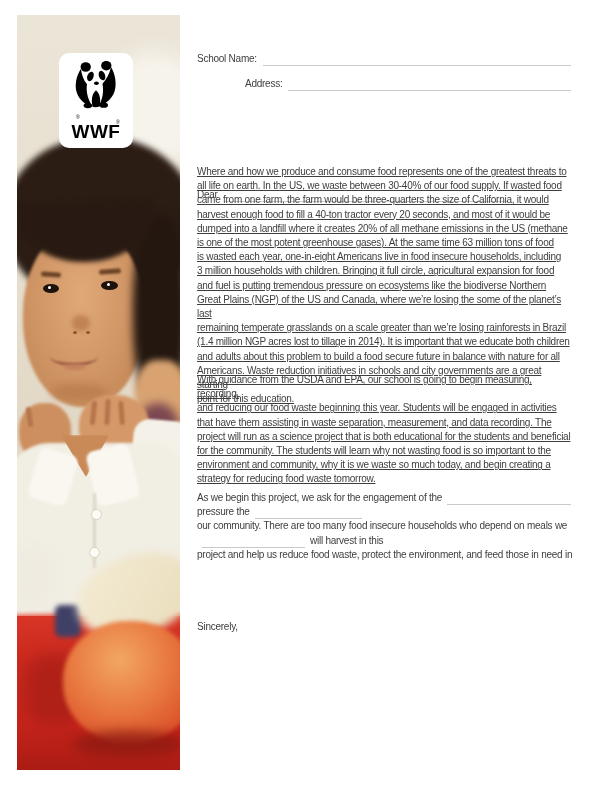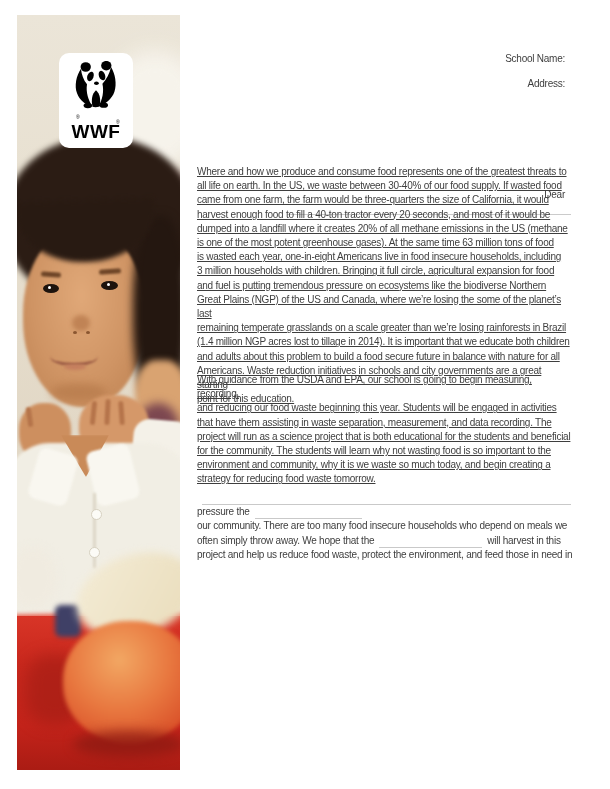--- a/index.html
+++ b/index.html
@@ -60,21 +60,21 @@
   .wwf-logo{position:absolute;left:59px;top:53px;width:74px;height:95px;background:#ffffff;border-radius:10px;}
   .wwf-logo svg{position:absolute;left:13px;top:8px;width:48px;height:48px;}
   .wwf-reg-l{position:absolute;left:17px;top:61px;font-size:5px;color:#000;}
   .wwf-reg-r{position:absolute;left:57px;top:66px;font-size:5px;color:#000;}
   .wwf-text{position:absolute;left:0;right:0;top:69px;text-align:center;font-weight:bold;
             font-size:19px;letter-spacing:.5px;line-height:1;color:#000;}
 
   
   .letter{position:absolute;left:197px;top:0;width:380px;height:789px;
           font-size:10px;line-height:14.2px;letter-spacing:-0.25px;}
-  .letter .abs{position:absolute;left:0;right:6px;flex-direction:column;}
+  .letter .abs{position:absolute;left:0;right:6px;}
   .frow{display:flex;align-items:flex-end;}
   .frow .lbl{white-space:nowrap;margin-right:6px;}
   .fill{flex:1;border-bottom:1px solid #cbcbcb;height:12px;}
   .fill.dear{flex:none;width:284px;}
   .row-school{top:52px;} .row-address{top:77px;margin-left:48px;} .row-dear{top:140px;margin-top:48px;}
   .para{white-space:pre-line;text-decoration:underline;}
   .para1{top:165px;} .para2{top:373px;} .para3{top:491px;} .closing-row{top:620px;}
   .p3-line{display:flex;align-items:flex-end;height:14.2px;white-space:pre;}
   .p3-line span{white-space:pre;}
   .blank{border-bottom:1px solid #c9c9c9;height:11px;display:inline-block;}
@@ -188,34 +188,35 @@
     <div class="abs para para2">With guidance from the USDA and EPA, our school is going to begin measuring, recording,
 and reducing our food waste beginning this year. Students will be engaged in activities
 that have them assisting in waste separation, measurement, and data recording. The
 project will run as a science project that is both educational for the students and beneficial
 for the community. The students will learn why not wasting food is so important to the
 environment and community, why it is we waste so much today, and begin creating a
 strategy for reducing food waste tomorrow.</div>
 
     <div class="abs para3">
       <div class="p3-line">
+        <span>As we begin this project, we ask for the engagement of the</span>
         <span class="blank grow"></span>
       </div>
       <div class="p3-line">
         <span>pressure the</span>
         <span class="blank b2"></span>
       </div>
       <div class="p3-line">
         <span>our community. There are too many food insecure households who depend on meals we</span>
       </div>
       <div class="p3-line">
-        <span>often simply throw away. We hope that the</span>
         <span class="blank b3"></span>
         <span>will harvest in this</span>
       </div>
       <div class="p3-line">
         <span>project and help us reduce food waste, protect the environment, and feed those in need in</span>
       </div>
     </div>
 
+    <div class="abs closing-row">Sincerely,</div>
 
   </div>
 </div>
 
 </body></html>

